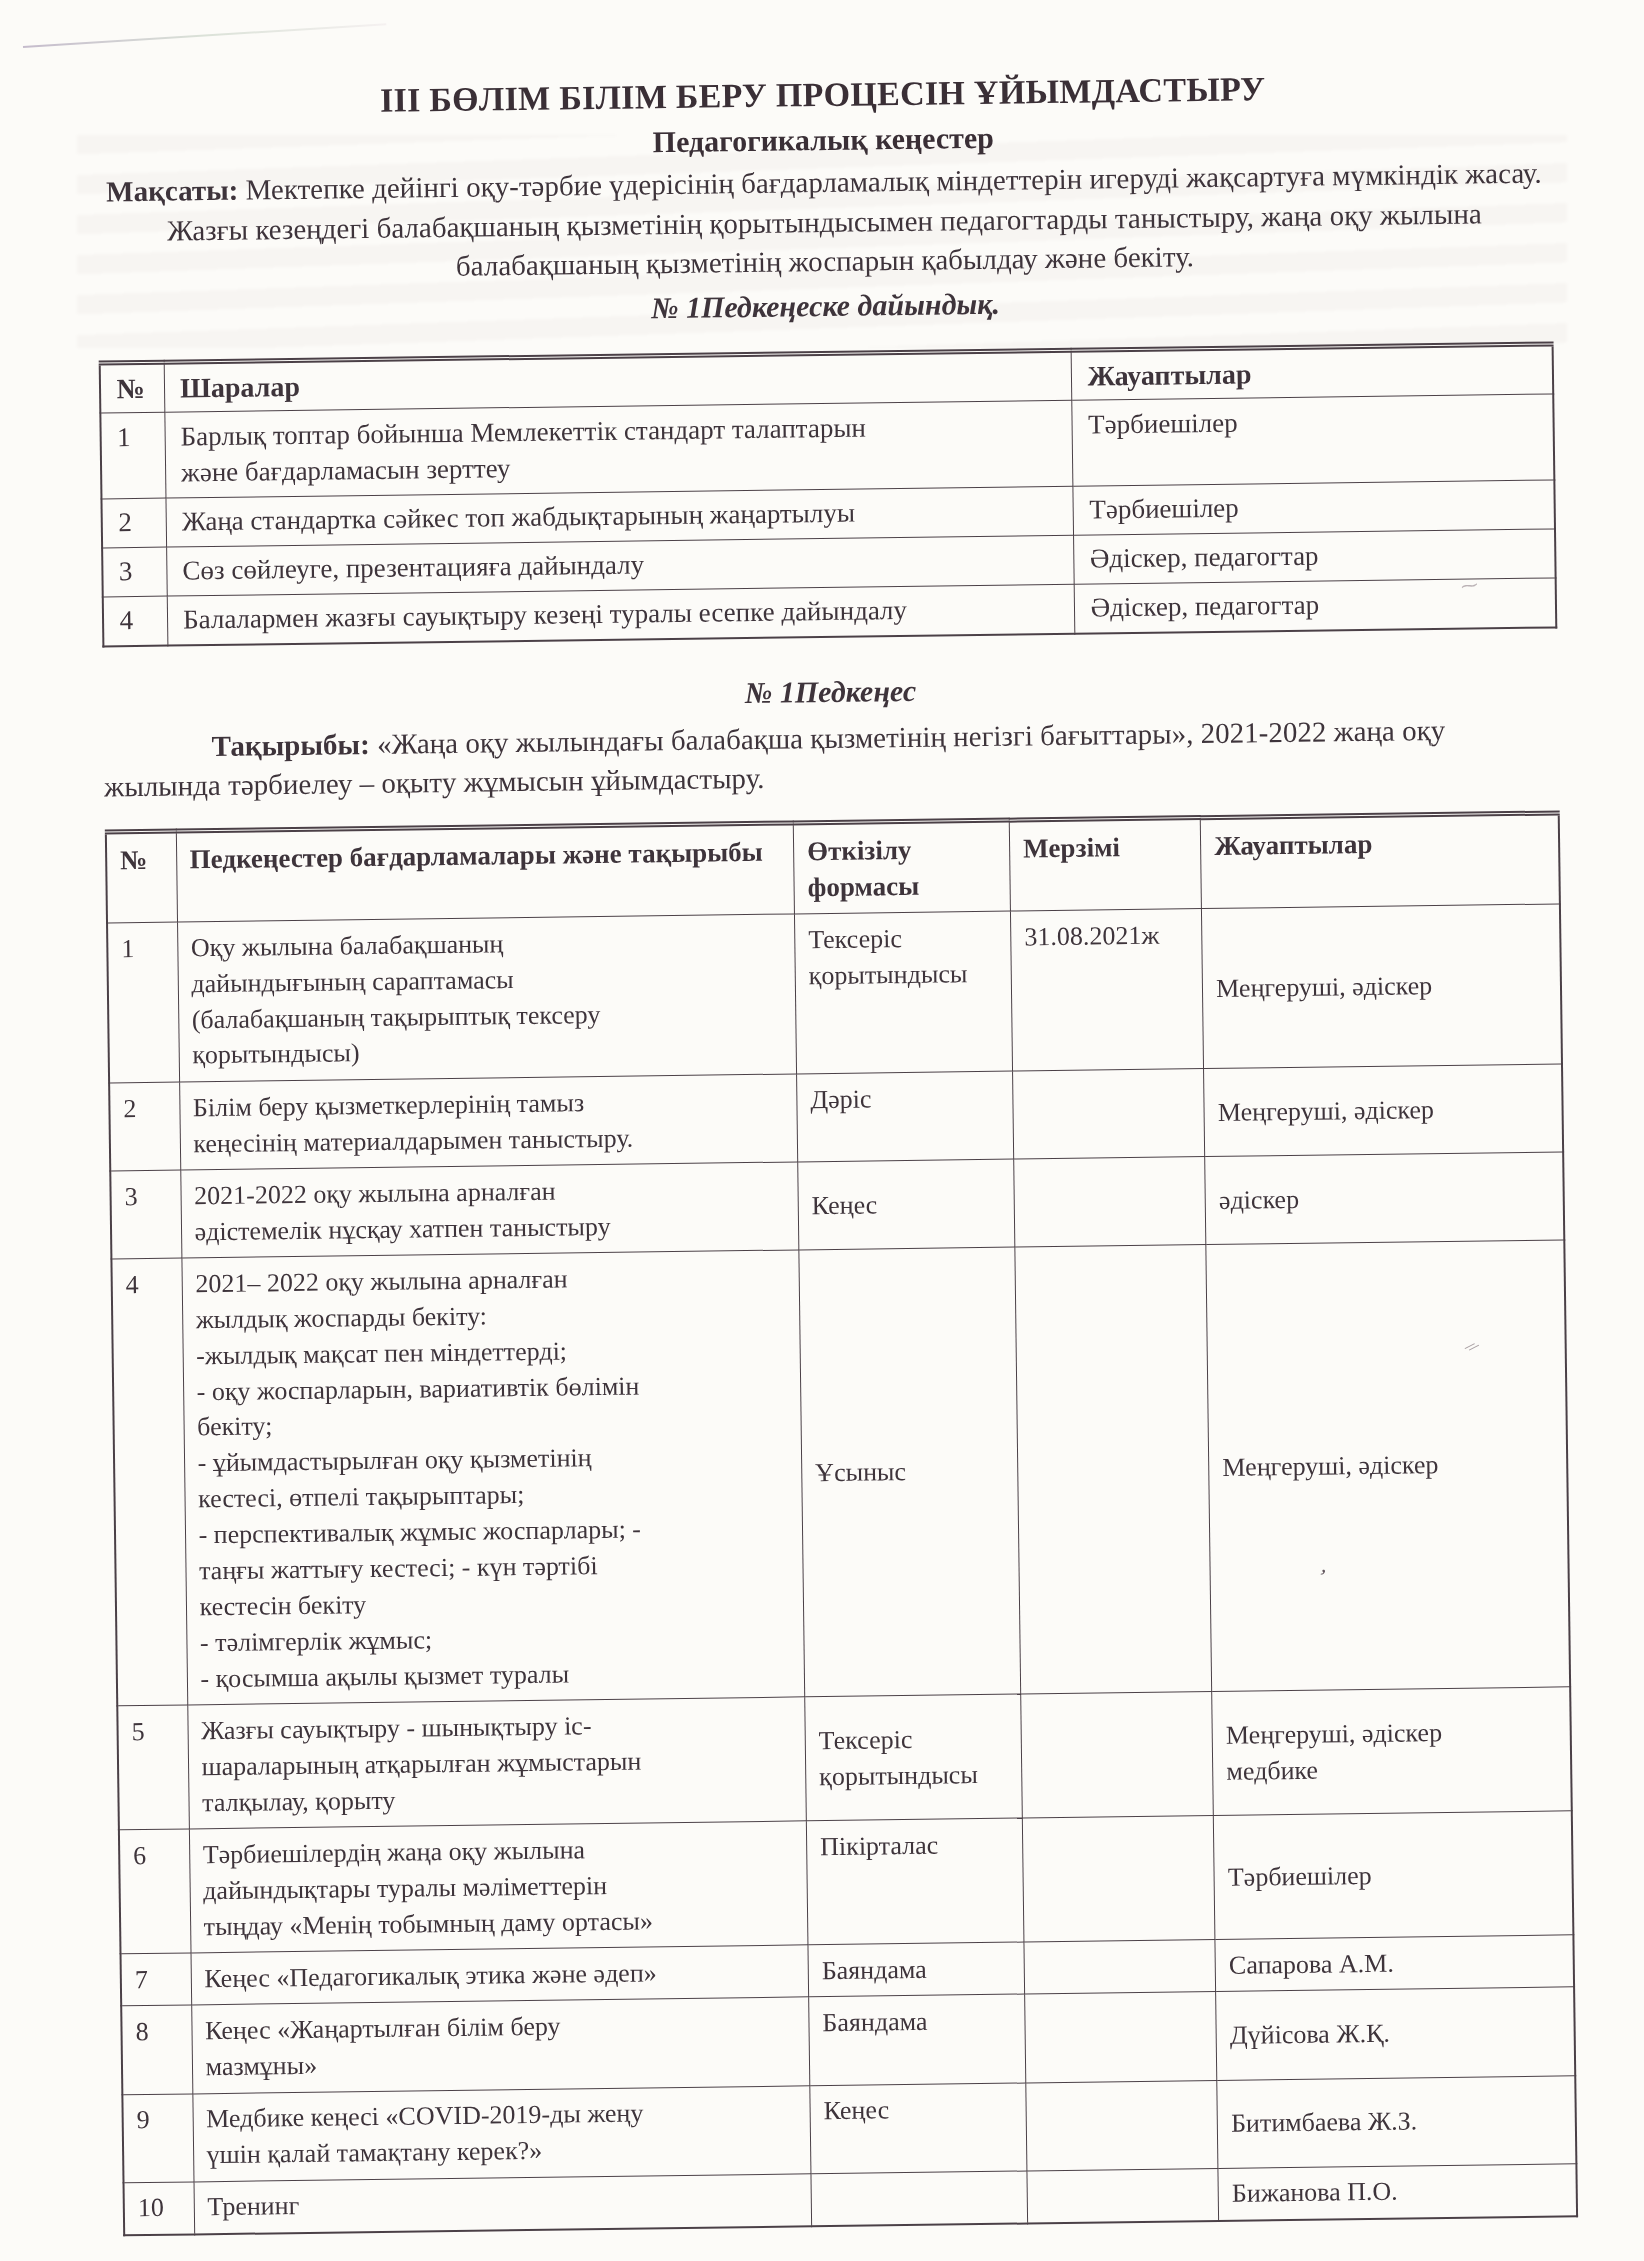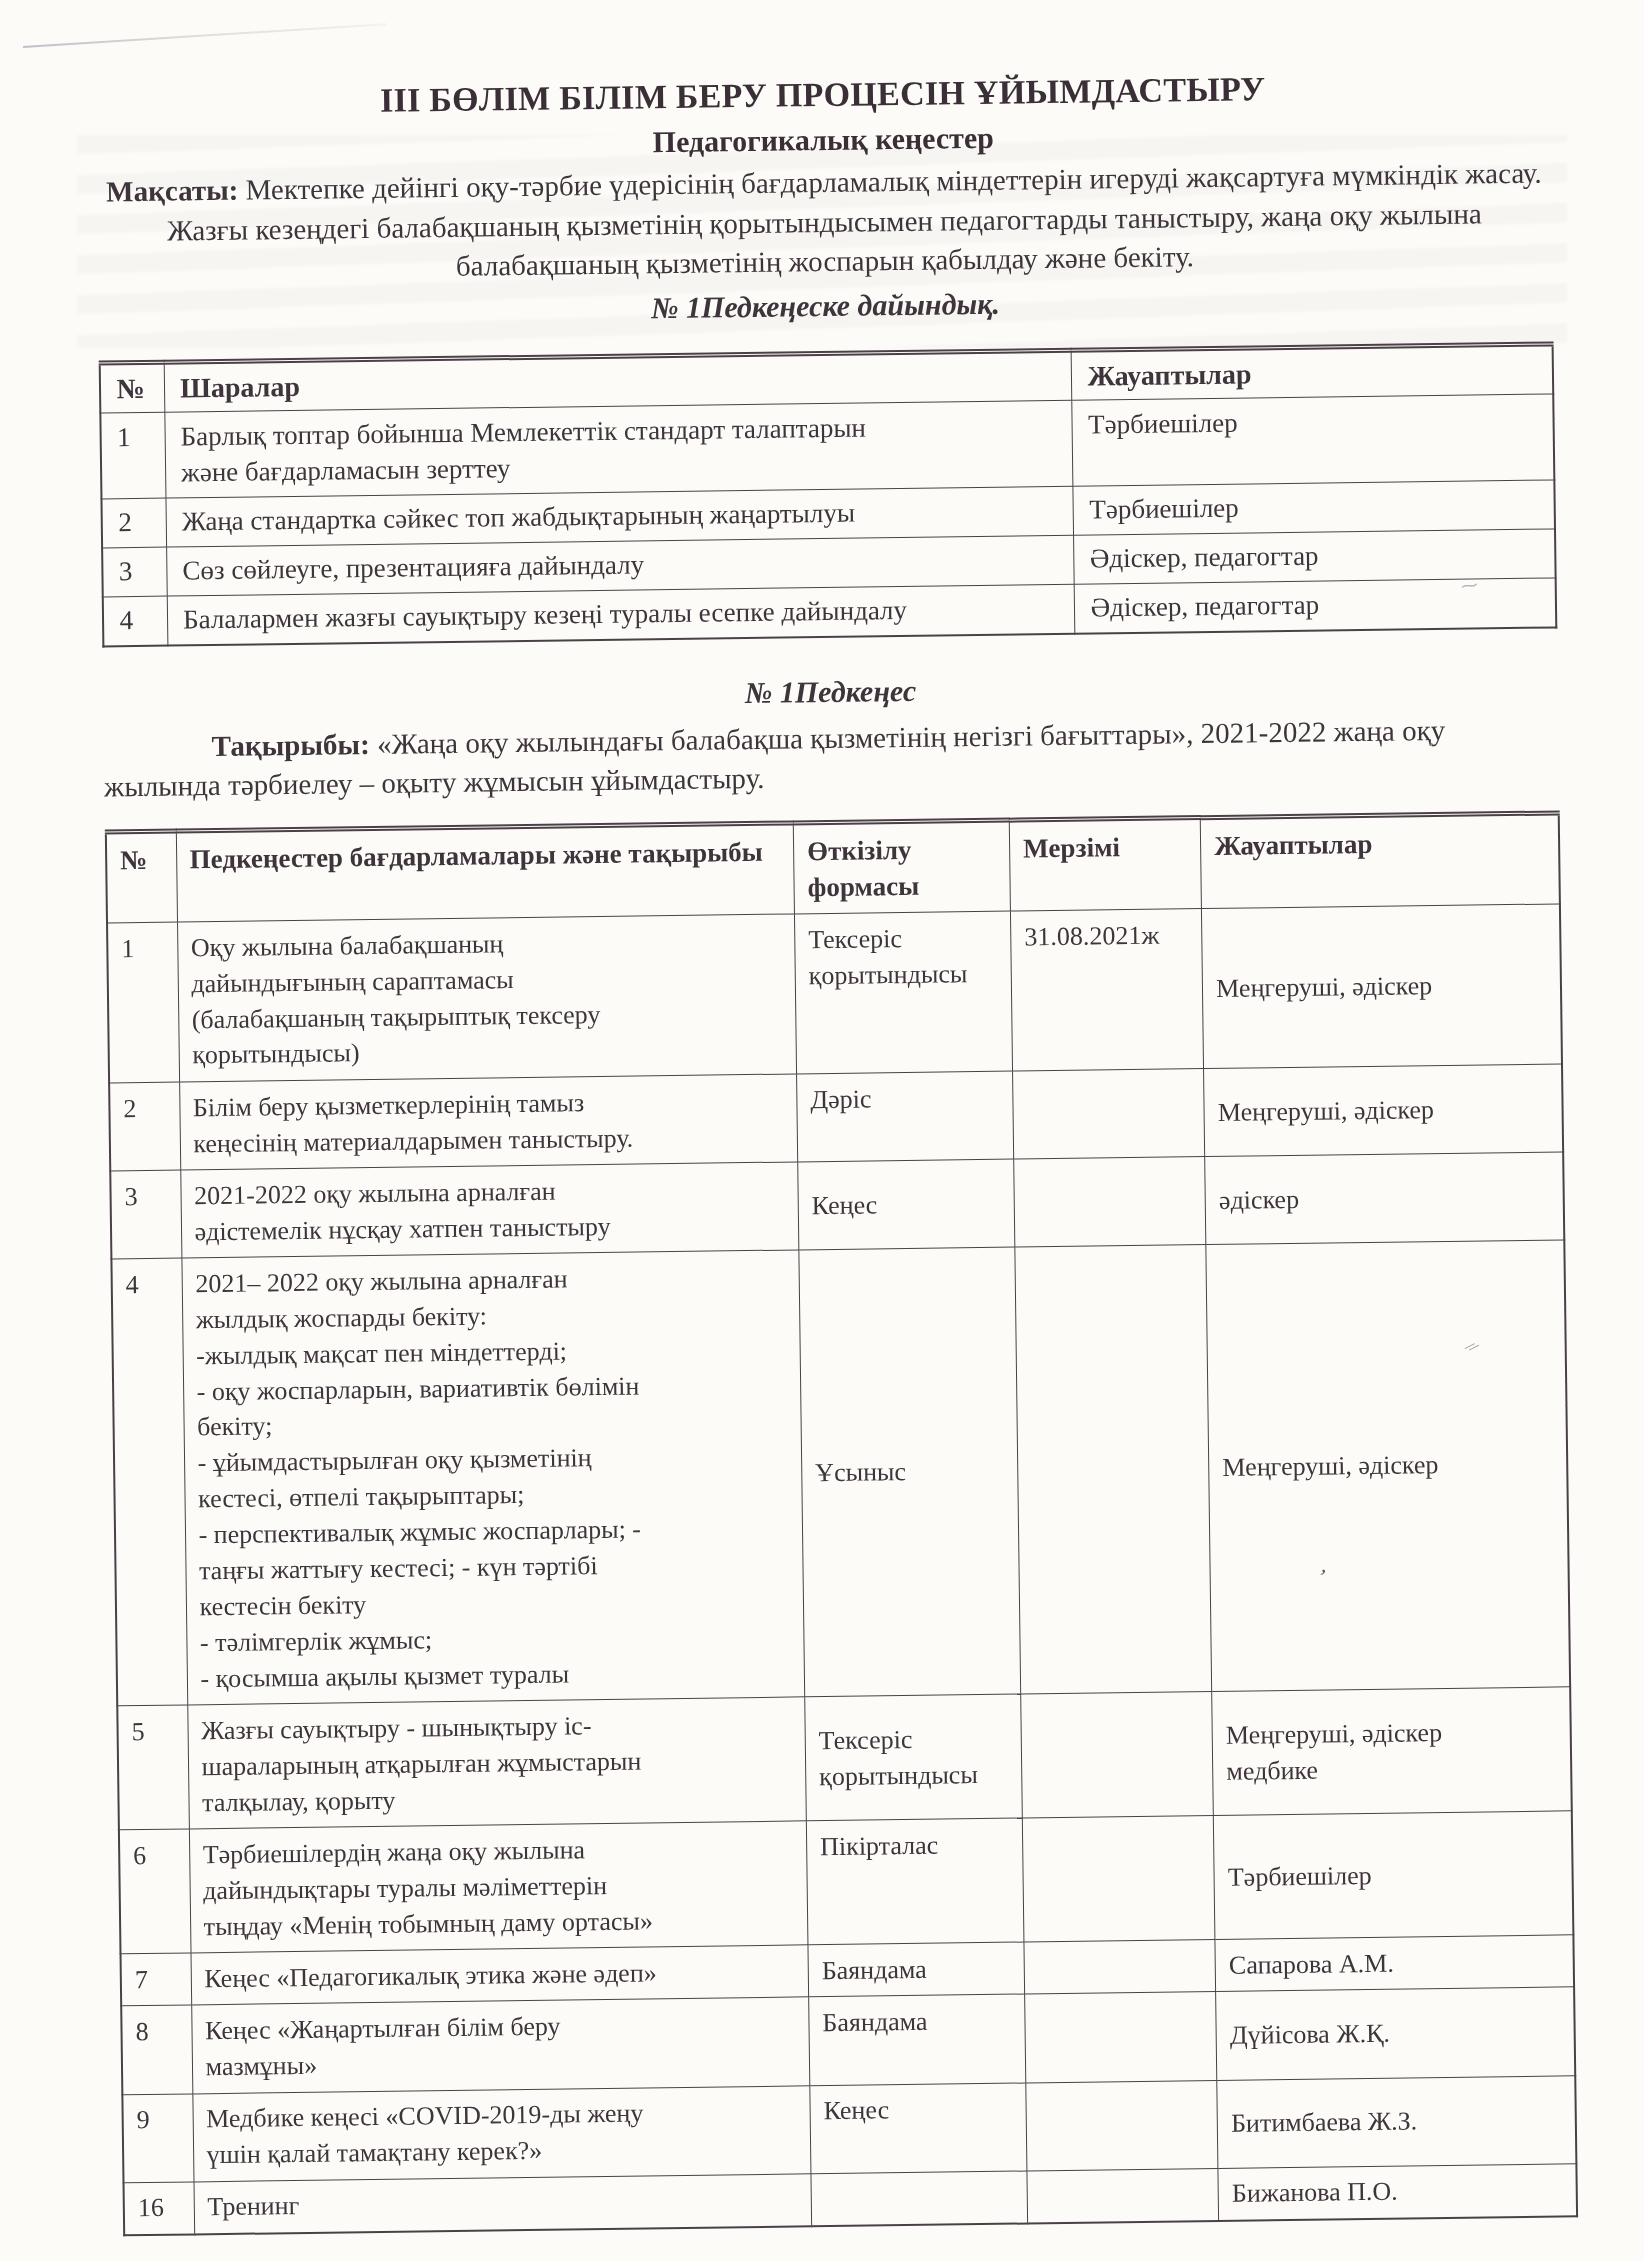--- a/index.html
+++ b/index.html
@@ -233,21 +233,21 @@
   <tr>
     <td class="c-num">9</td>
     <td class="c-topic">Медбике кеңесі «COVID-2019-ды жеңу
 үшін қалай тамақтану керек?»</td>
     <td class="c-form">Кеңес</td>
     <td class="c-date"></td>
     <td class="c-resp">Битимбаева Ж.З.</td>
   </tr>
 
   <tr>
-    <td class="c-num">16</td>
+    <td class="c-num">10</td>
     <td class="c-topic">Тренинг</td>
     <td class="c-form"></td>
     <td class="c-date"></td>
     <td class="c-resp">Бижанова П.О.</td>
   </tr>
 </tbody>
     </table>
 
   </div>
 </div>

